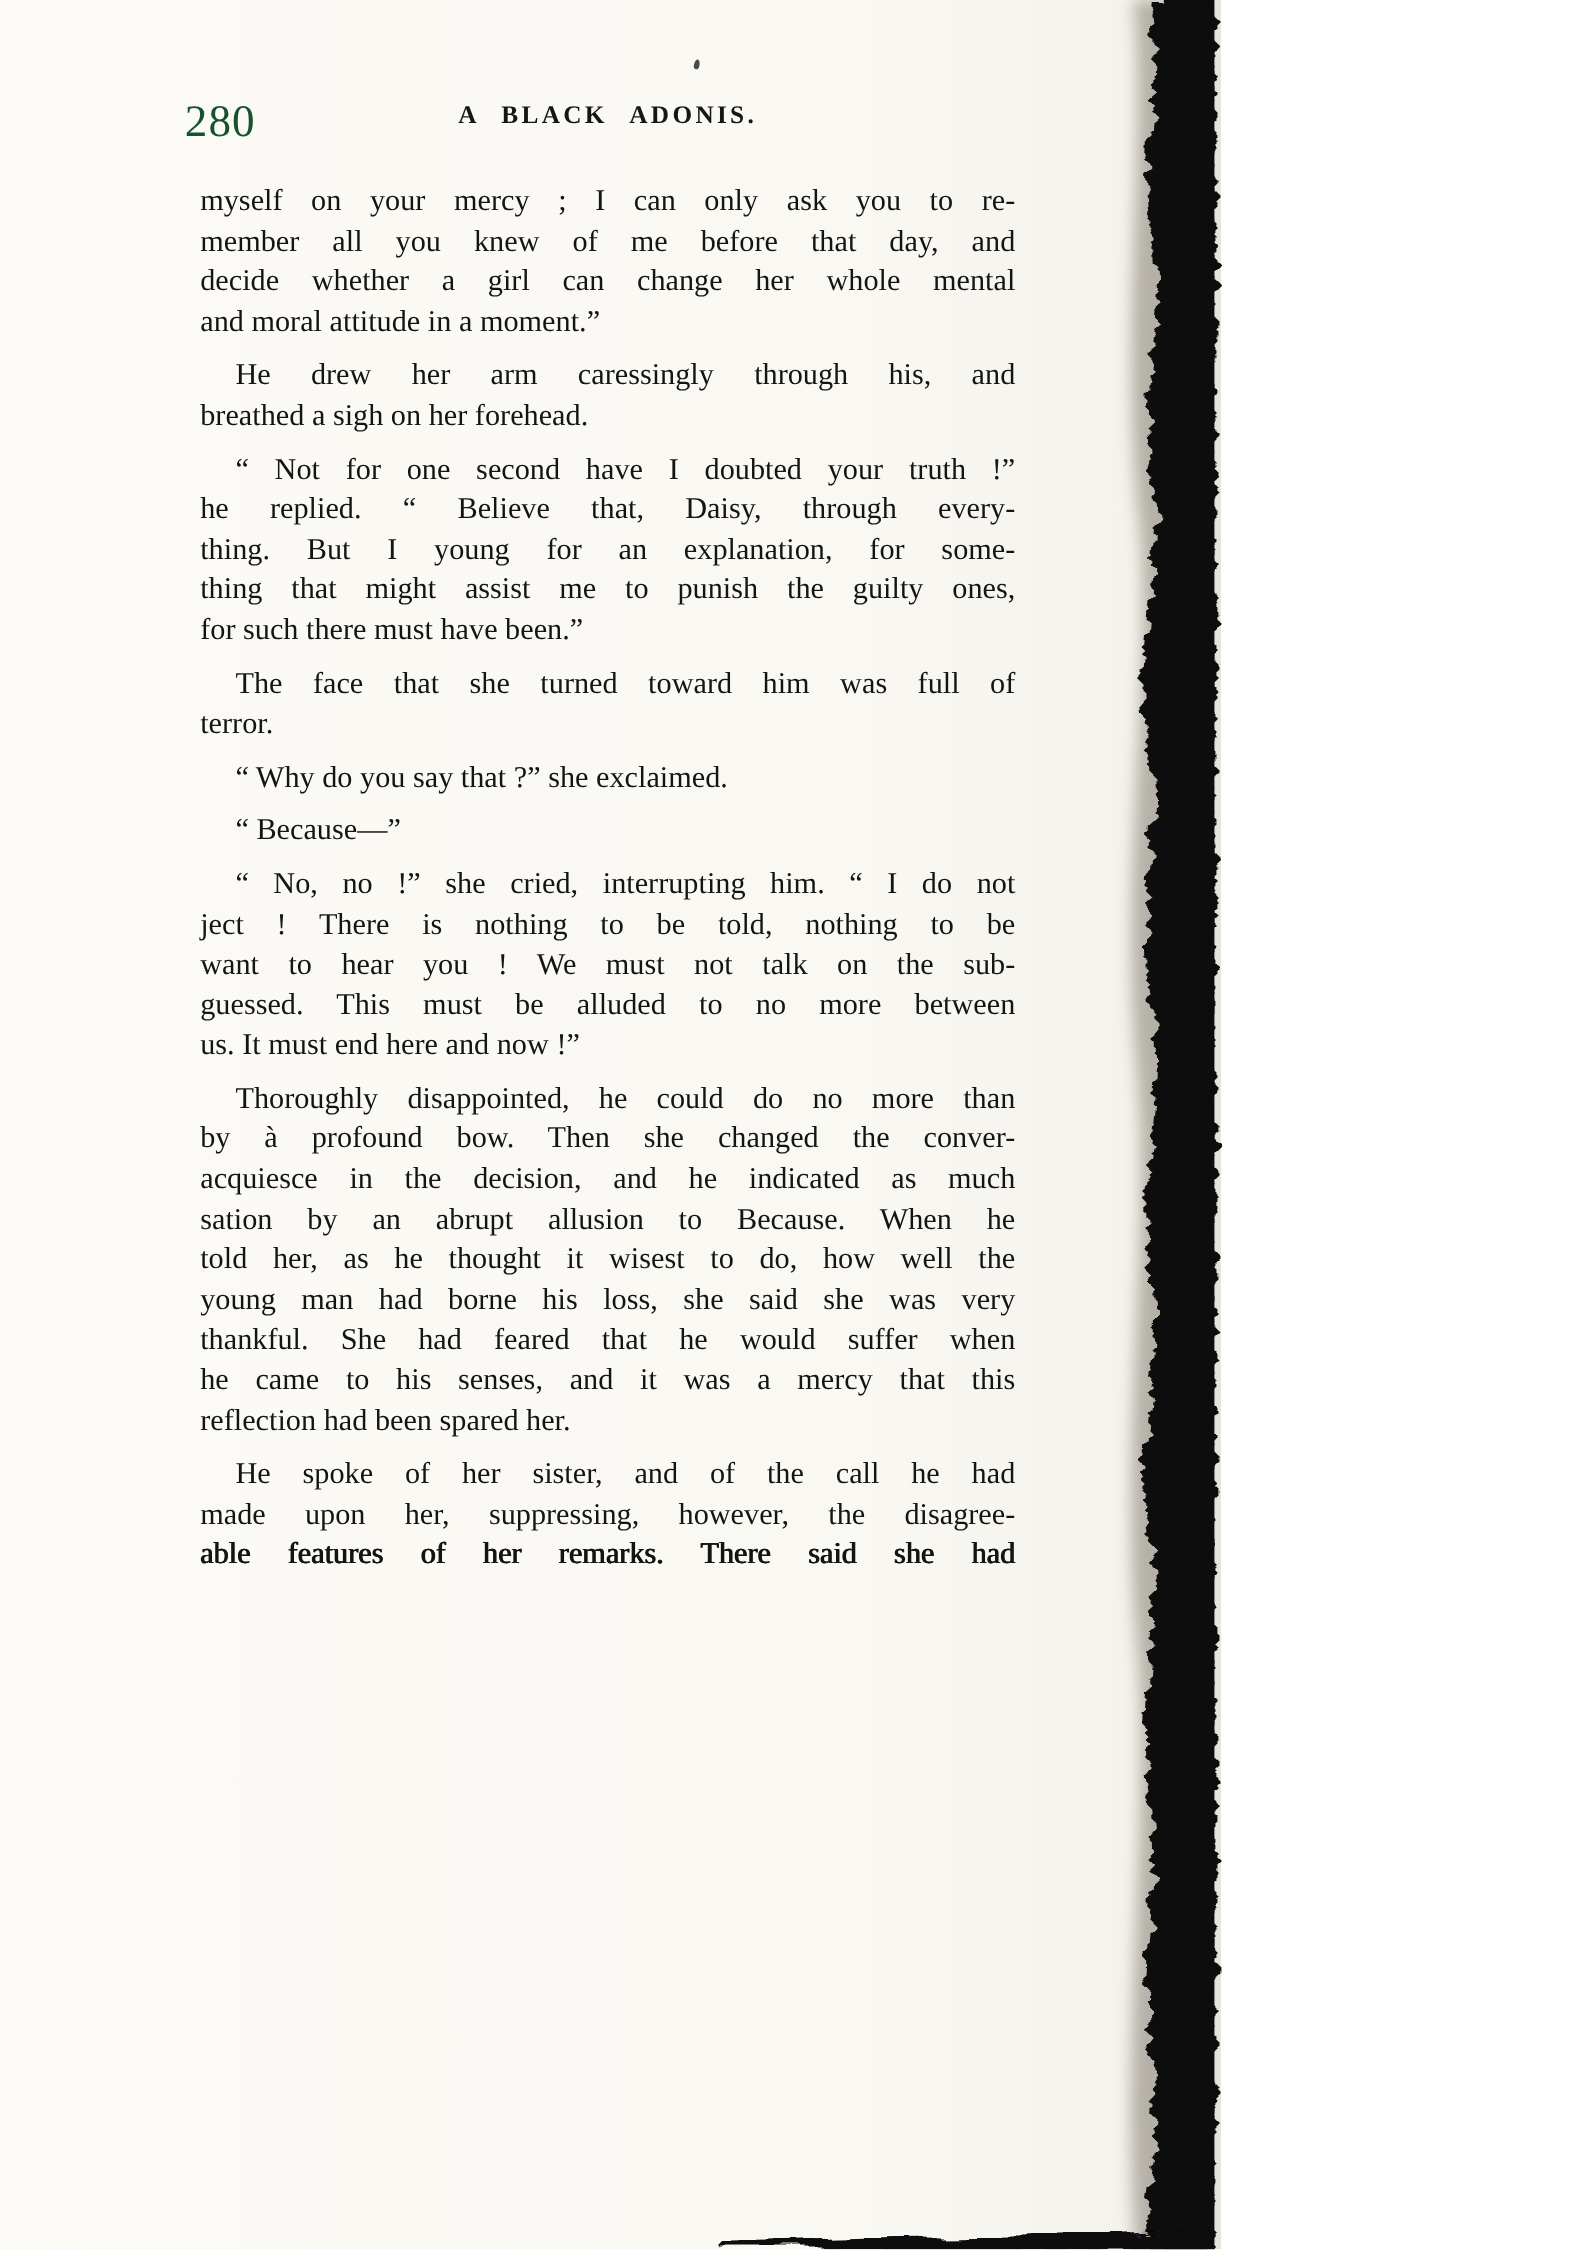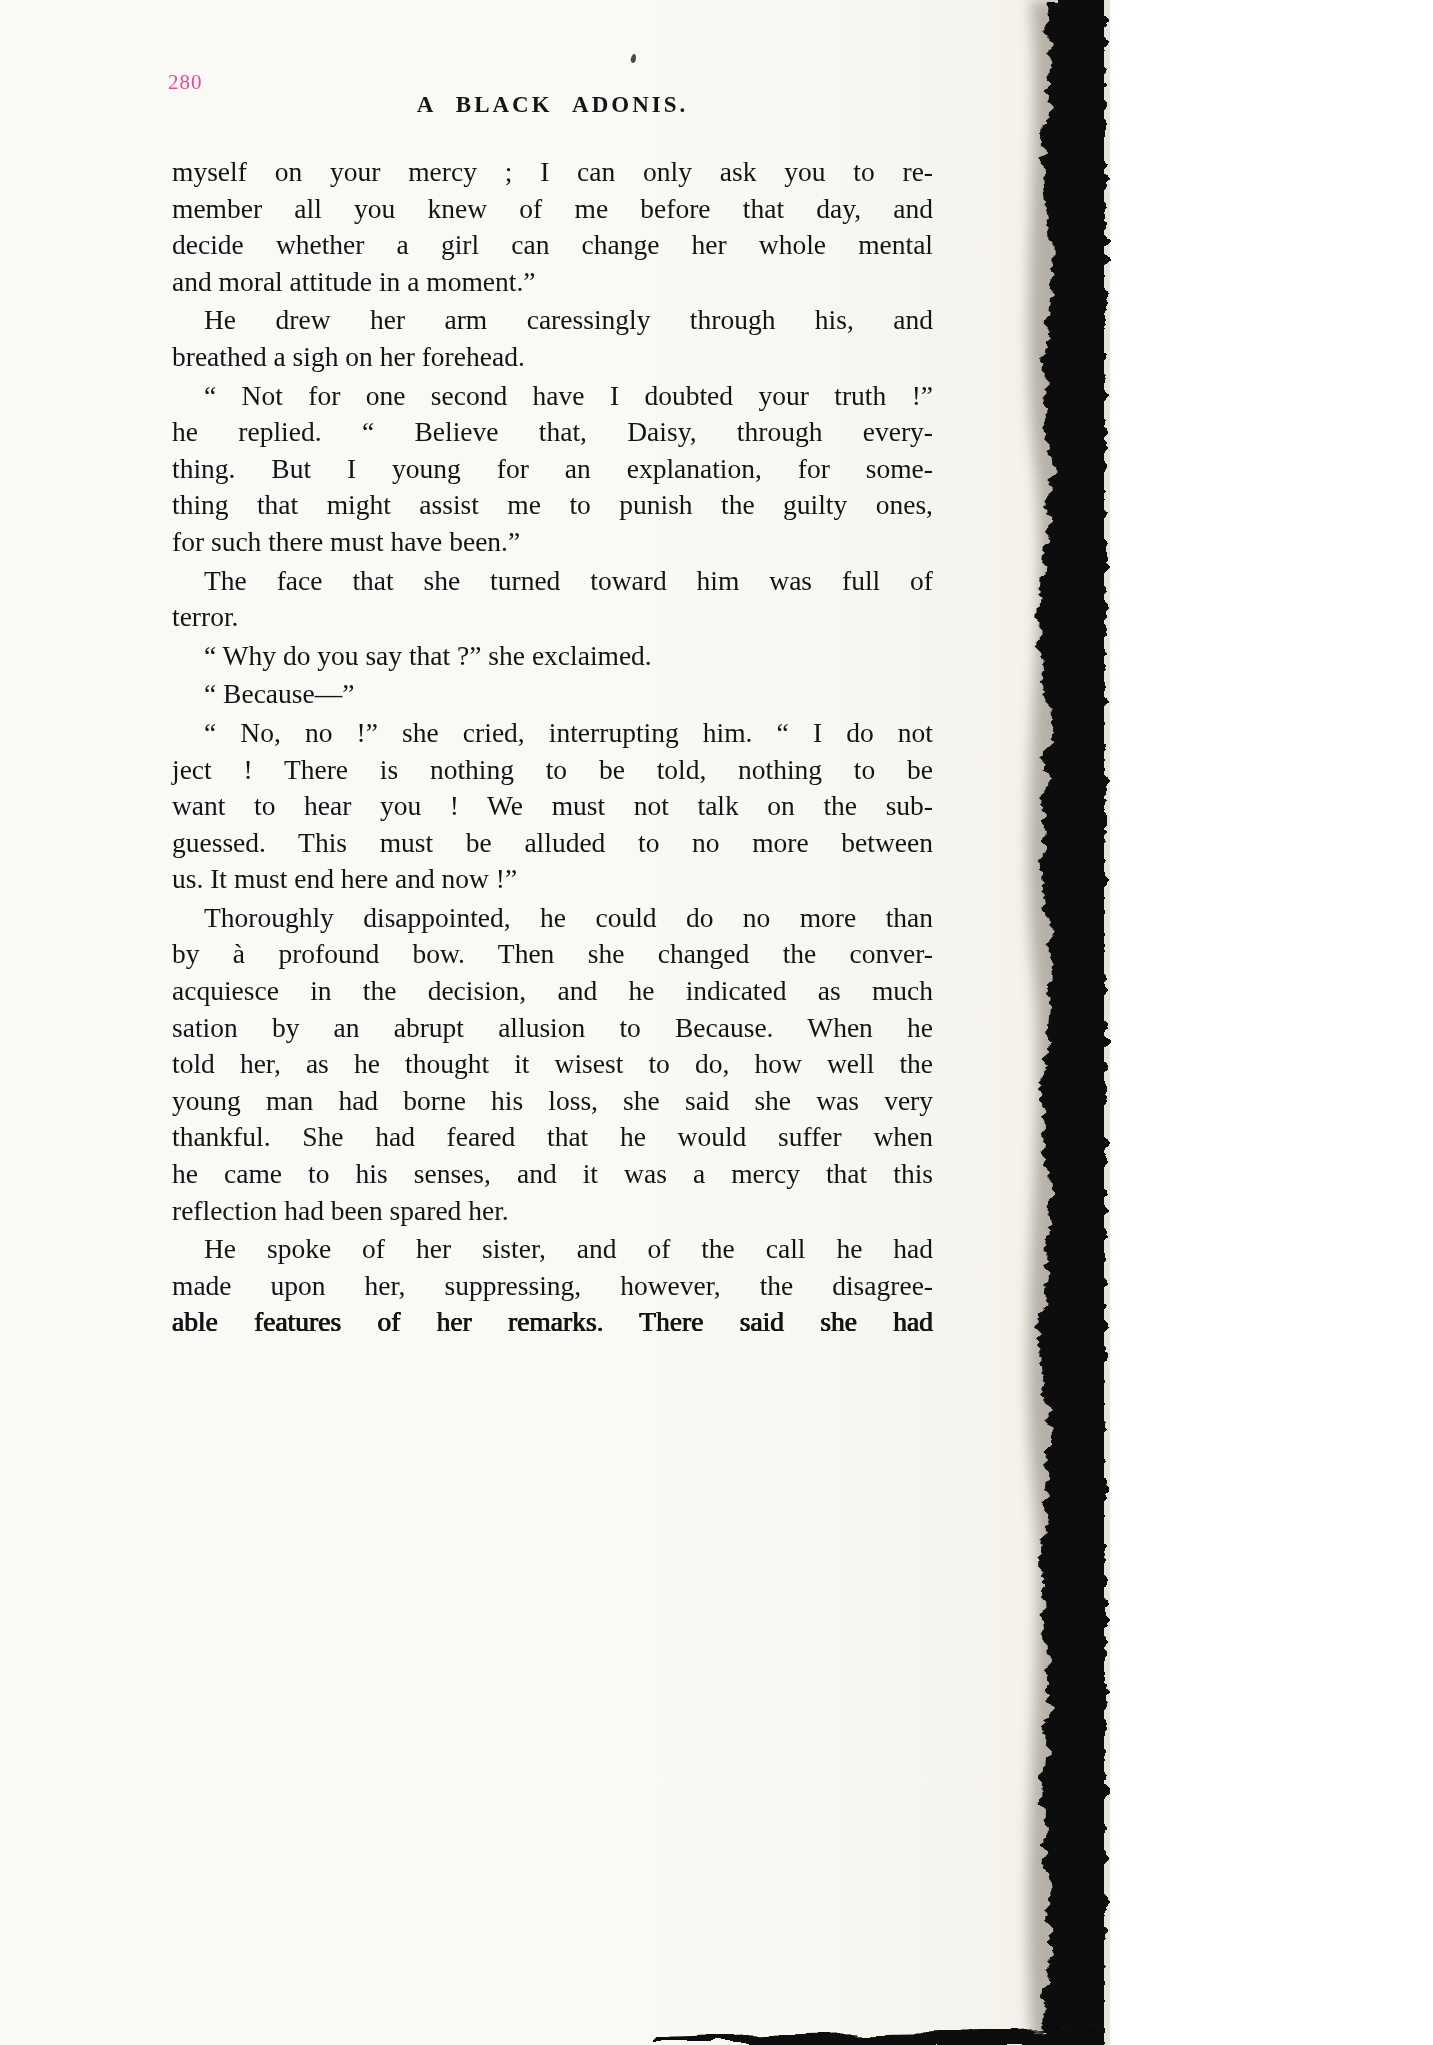--- a/index.html
+++ b/index.html
@@ -19,23 +19,23 @@
   .paper {
     position: absolute;
     left: 0; top: 0;
     width: 1110px;
     height: 2045px;
     background: linear-gradient(90deg, #fbfaf6 0%, #f9f8f3 70%, #f3f1ea 97%, #e8e5dc 100%);
   }
   .page-number {
     position: absolute;
     left: 168px;
-    top: 70px;
-    font-size: 21px;
-    color: #ec4899;
+    top: 86px;
+    font-size: 41px;
+    color: #14532d;
     letter-spacing: 1px;
   }
   .running-title {
     position: absolute;
     left: 170px;
     top: 92px;
     width: 765px;
     text-align: center;
     font-size: 23px;
     font-weight: bold;
@@ -45,21 +45,21 @@
   }
   .body-text {
     position: absolute;
     left: 170px;
     top: 152px;
     width: 765px;
     font-size: 27.5px;
     line-height: 36.6px;
     color: #141414;
   }
-  .para { margin: 2px; }
+  .para { margin: 12px; }
   .line {
     text-align: justify;
     text-align-last: justify;
     white-space: normal;
   }
   .line.end { text-align-last: left; }
   .line.indent { text-indent: 32px; }
   .line.heavy {
     text-shadow: 0.45px 0 0 currentColor, -0.45px 0 0 currentColor;
   }

